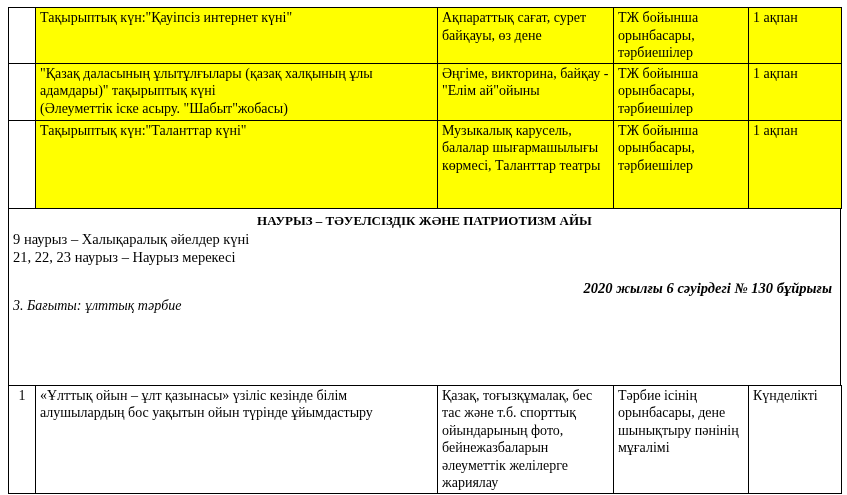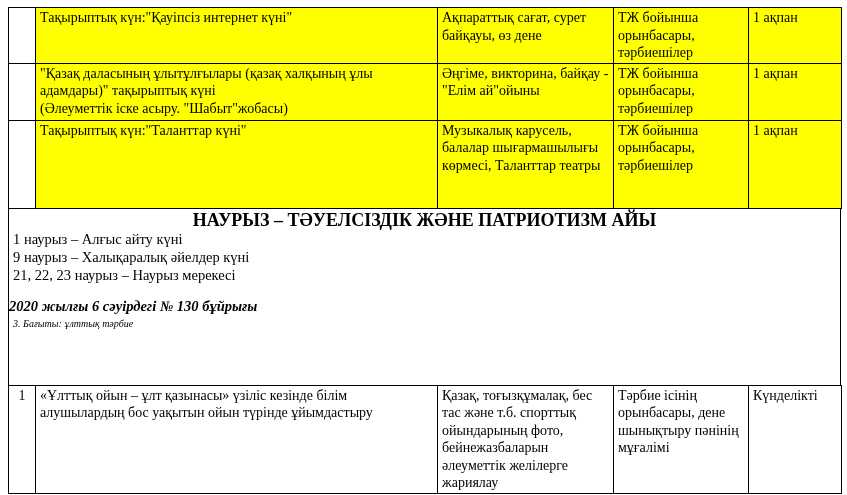--- a/index.html
+++ b/index.html
@@ -43,41 +43,42 @@
   .march {
     box-sizing: border-box;
     width: 833px;
     height: 176px;
     border-left: 1px solid #000000;
     border-right: 1px solid #000000;
     overflow: hidden;
   }
   .march-heading {
     font-weight: bold;
-    font-size: 18px;
+    font-size: 13px;
     text-align: center;
     padding-top: 2px;
     line-height: 19px;
   }
   .march-line {
     font-size: 14.5px;
     line-height: 18px;
     padding-left: 4px;
   }
   .march-spacer { height: 13px; }
   .order-ref {
     font-style: italic;
     font-weight: bold;
     font-size: 14.5px;
     line-height: 18px;
+    text-align: right;
     padding-right: 8px;
   }
   .direction-line, .goal-line {
     font-style: italic;
-    font-size: 10px;
+    font-size: 14px;
     line-height: 17.5px;
     padding-left: 4px;
     padding-right: 5px;
   }
 </style>
 </head>
 <body>
 
 <div class="doc">
 
@@ -110,21 +111,20 @@
         <td class="hl">Тақырыптық күн:"Таланттар күні"</td>
         <td class="hl">Музыкалық карусель, балалар шығармашылығы көрмесі, Таланттар театры</td>
         <td class="hl">ТЖ бойынша орынбасары, тәрбиешілер</td>
         <td class="hl">1 ақпан</td>
       </tr>
     </tbody>
   </table>
 
   <div class="march">
     <div class="march-heading">НАУРЫЗ – ТӘУЕЛСІЗДІК ЖӘНЕ ПАТРИОТИЗМ АЙЫ</div>
-    <div class="march-line">1 наурыз – Алғыс айту күні</div>
     <div class="march-line">9 наурыз – Халықаралық әйелдер күні</div>
     <div class="march-line">21, 22, 23 наурыз – Наурыз мерекесі</div>
     <div class="march-spacer"></div>
     <div class="order-ref">2020 жылғы 6 сәуірдегі № 130 бұйрығы</div>
     <div class="direction-line">3. Бағыты: ұлттық тәрбие</div>
   </div>
 
   <table class="grid">
     <colgroup>
       <col style="width:27px">

